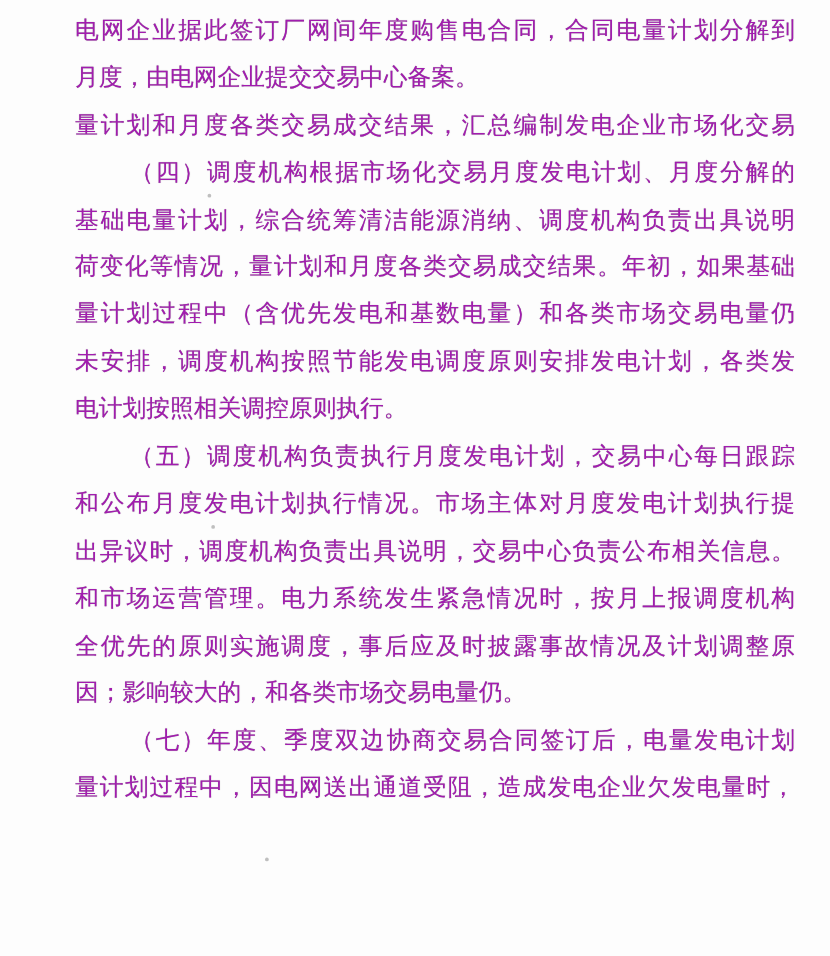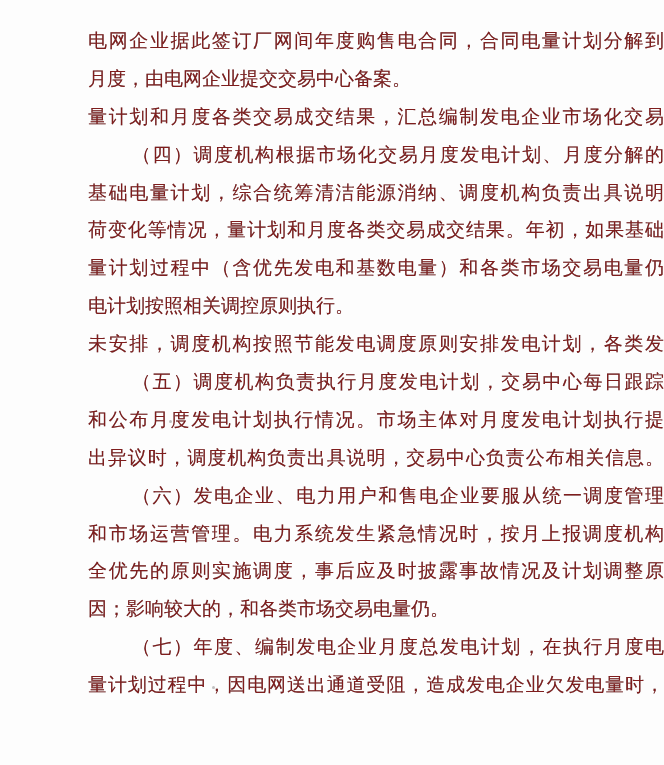--- a/index.html
+++ b/index.html
@@ -10,27 +10,26 @@
   .page {
     position: relative;
     width: 664px;
     height: 765px;
     background: #fdfdfd;
     overflow: hidden;
   }
   .text-block {
     position: absolute;
     left: 60px;
-    top: 22px;
+    top: 6px;
     width: 576px;
     font-family: "DejaVu Serif", "Liberation Serif", serif;
     font-size: 19px;
-    color: #7f1d1d;
+    color: #a21caf;
     text-shadow: 0 0 0.6px rgba(90, 90, 90, 0.65);
-    margin-left: 28px;
   }
   .line {
     height: 37.9px;
     line-height: 37.9px;
     white-space: nowrap;
     overflow: hidden;
   }
   .line.full {
     white-space: normal;
     text-align: justify;
@@ -54,29 +53,28 @@
 
 <div class="page">
   <div class="text-block">
     <div class="line full">电网企业据此签订厂网间年度购售电合同，合同电量计划分解到</div>
     <div class="line">月度，由电网企业提交交易中心备案。</div>
     <div class="line full">量计划和月度各类交易成交结果，汇总编制发电企业市场化交易</div>
     <div class="line full indent">（四）调度机构根据市场化交易月度发电计划、月度分解的</div>
     <div class="line full">基础电量计划，综合统筹清洁能源消纳、调度机构负责出具说明</div>
     <div class="line full">荷变化等情况，量计划和月度各类交易成交结果。年初，如果基础</div>
     <div class="line full">量计划过程中（含优先发电和基数电量）和各类市场交易电量仍</div>
+    <div class="line full">未安排，调度机构按照节能发电调度原则安排发电计划，各类发</div>
     <div class="line">电计划按照相关调控原则执行。</div>
-    <div class="line full">未安排，调度机构按照节能发电调度原则安排发电计划，各类发</div>
     <div class="line full indent">（五）调度机构负责执行月度发电计划，交易中心每日跟踪</div>
     <div class="line full">和公布月度发电计划执行情况。市场主体对月度发电计划执行提</div>
     <div class="line full">出异议时，调度机构负责出具说明，交易中心负责公布相关信息。</div>
-    <div class="line full indent">（六）发电企业、电力用户和售电企业要服从统一调度管理</div>
     <div class="line full">和市场运营管理。电力系统发生紧急情况时，按月上报调度机构</div>
     <div class="line full">全优先的原则实施调度，事后应及时披露事故情况及计划调整原</div>
     <div class="line">因；影响较大的，和各类市场交易电量仍。</div>
-    <div class="line full indent">（七）年度、编制发电企业月度总发电计划，在执行月度电</div>
+    <div class="line full indent">（七）年度、季度双边协商交易合同签订后，电量发电计划</div>
     <div class="line full">量计划过程中，因电网送出通道受阻，造成发电企业欠发电量时，</div>
   </div>
 
   <div class="speck" style="left:166px; top:155px;"></div>
   <div class="speck" style="left:169px; top:420px;"></div>
   <div class="speck" style="left:212px; top:686px;"></div>
 </div>
 
 </body></html>

